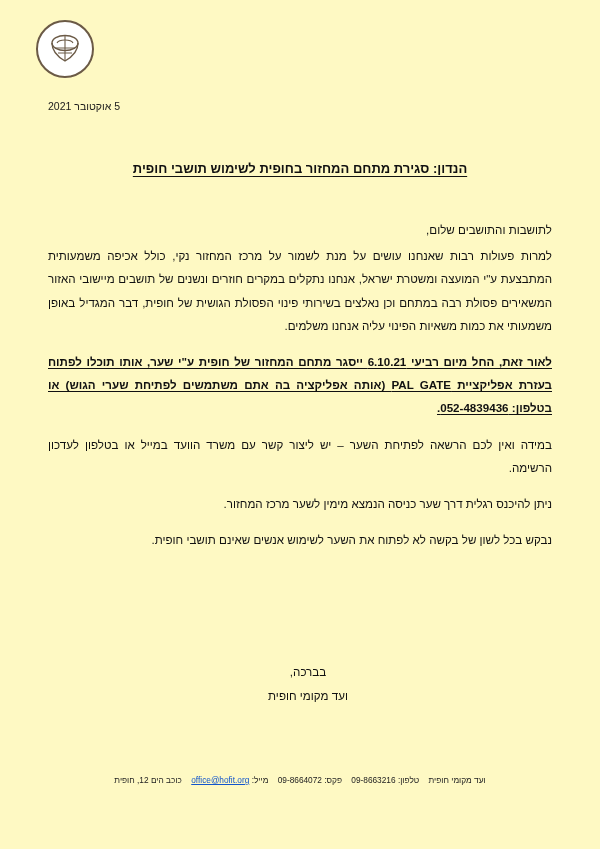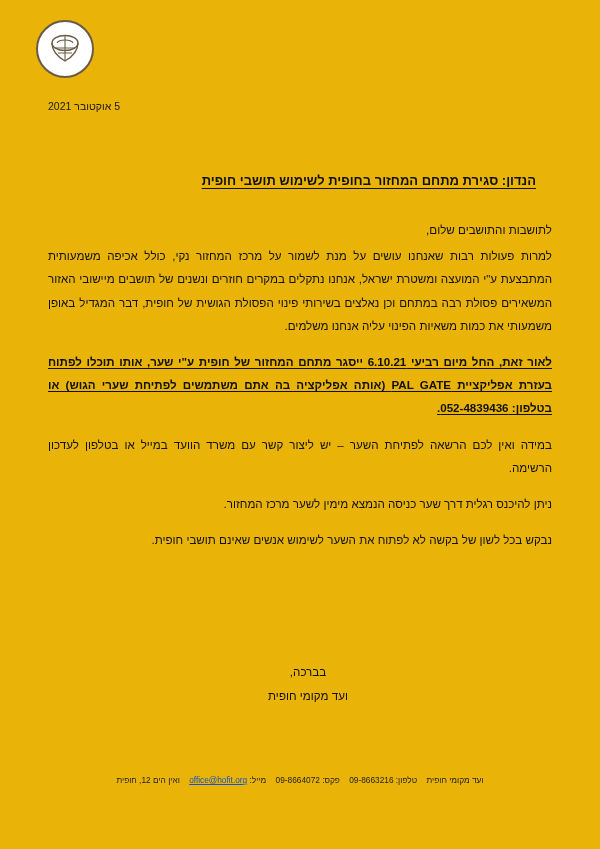--- a/index.html
+++ b/index.html
@@ -17,21 +17,21 @@
     position: relative;
     overflow: hidden;
     box-sizing: border-box;
     margin: 0 auto;
   }
   .sheet {
     position: absolute;
     left: 0; top: 0;
     width: 600px;
     height: 849px;
-    background: #eab308;
+    background: #fef9c3;
     box-sizing: border-box;
     padding: 22px 48px 12px 48px;
     direction: rtl;
   }
 
   
   .logo-wrap {
     position: absolute;
     left: 30px;
     top: 20px;
@@ -62,26 +62,26 @@
     left: 48px;
     top: 100px;
     font-size: 10.5px;
     color: #1a1a1a;
     direction: rtl;
     letter-spacing: 0;
   }
 
   
   .doc-title {
-    margin: 16px;
+    margin: 4px;
     position: absolute;
     right: 48px;
     left: 48px;
     top: 157px;
-    text-align: right;
+    text-align: center;
     font-size: 13px;
     font-weight: bold;
     color: #111;
     text-decoration: underline;
     text-underline-offset: 3px;
   }
 
   
   .body-area {
     position: absolute;
@@ -182,18 +182,18 @@
 
     <div class="footer">
       <span class="footer-inner">
         <span>ועד מקומי חופית</span><span class="sep"></span>
         <span>טלפון:</span>
         <span class="ltr">09-8663216</span><span class="sep"></span>
         <span>פקס:</span>
         <span class="ltr">09-8664072</span><span class="sep"></span>
         <span>מייל:</span>
         <span class="mail ltr">office@hofit.org</span><span class="sep"></span>
-        <span>ואין הים 12, חופית</span>
+        <span>כוכב הים 12, חופית</span>
       </span>
     </div>
 
   </div>
 </div>
 
 </body></html>

